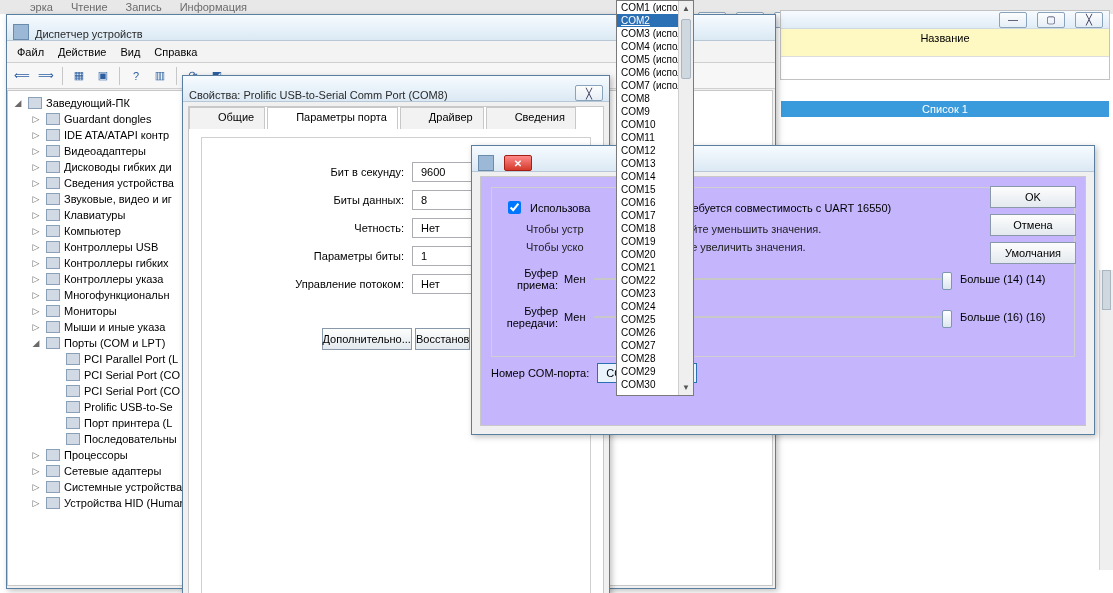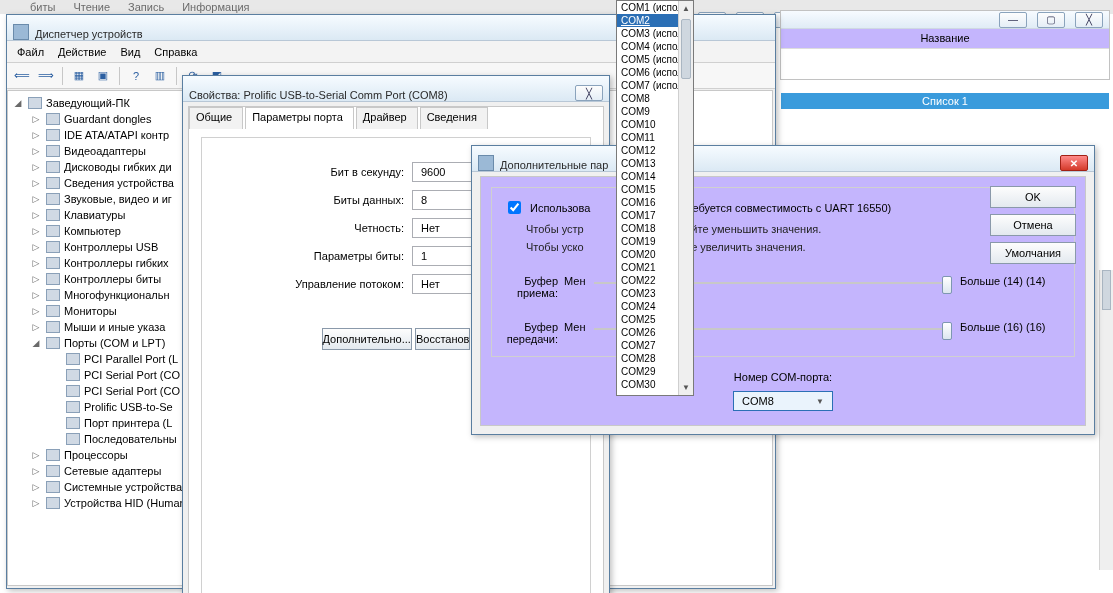--- a/index.html
+++ b/index.html
@@ -24,51 +24,51 @@
   .tsep { width: 1px; height: 18px; background: #c7c7c7; margin: 0 3px; }
   #devtree { position: absolute; left: 0; top: 75px; bottom: 2px; right: 2px; background: #fff; border: 1px solid #c8c8c8; overflow: auto; padding: 4px 0; }
   .node { display: flex; align-items: center; height: 16px; line-height: 16px; padding-left: 4px; white-space: nowrap; }
   .node .tw { width: 12px; text-align: center; color: #6a6a6a; font-size: 9px; }
   .node .nicon { width: 14px; height: 12px; margin: 0 4px; background: #d0d9e4; border: 1px solid #8aa0b8; }
   .indent1 { padding-left: 22px; } .indent2 { padding-left: 42px; }
 
   
   #rightpanel { position: absolute; left: 780px; top: 10px; width: 330px; height: 70px; border: 1px solid #c2c2c2; background: #fff; }
   #rightpanel .hdr { height: 18px; background: linear-gradient(#f7fbff,#e0ecf6); display: flex; align-items: center; justify-content: flex-end; gap: 6px; padding-right: 6px; border-bottom: 1px solid #cfd9e3; }
-  #rightpanel .colh { height: 20px; background: #c4b5fd; text-align: center; line-height: 18px; border-bottom: 1px solid #ddd; }
+  #rightpanel .colh { height: 28px; background: #fef9c3; text-align: center; line-height: 18px; border-bottom: 1px solid #ddd; }
   #rightpanel .row { height: 16px; line-height: 16px; text-align: center; color: #fff; background: #3a9bdc; margin-top: 44px; }
 
   
   #props { left: 182px; top: 75px; width: 428px; height: 586px; background: #f0f0f0; }
   #props .body { position: absolute; left: 5px; right: 5px; top: 30px; bottom: 40px; background: #fff; border: 1px solid #c8c8c8; }
   .tabs { display: flex; height: 22px; margin-top: -1px; }
-  .tab { padding: 3px 10px 0 6px; border: 1px solid #c8c8c8; border-bottom: none; background: #f2f2f2; margin-right: 2px; position: relative; top: 1px; }
+  .tab { padding: 3px 10px 0 28px; border: 1px solid #c8c8c8; border-bottom: none; background: #f2f2f2; margin-right: 2px; position: relative; top: 1px; }
   .tab.active { background: #fff; font-weight: normal; }
   .groupbox { position: absolute; left: 12px; right: 12px; top: 30px; bottom: 10px; border: 1px solid #d0d0d0; padding: 20px 10px; }
   .frow { display: flex; align-items: center; height: 28px; }
   .frow label { width: 200px; text-align: right; padding-right: 8px; }
   .combo { width: 100px; height: 20px; border: 1px solid #abadb3; background: #fff; display: flex; align-items: center; padding: 0 8px; justify-content: space-between; }
   .combo .arr { font-size: 8px; color: #555; }
   .btn { height: 22px; padding: 0 0; border: 1px solid #8a99aa; background: linear-gradient(#fdfdfd,#e3e9ef); border-radius: 0; display: inline-flex; align-items: center; }
 
   
   #adv { left: 471px; top: 145px; width: 624px; height: 290px; }
   #adv .body { position: absolute; left: 8px; right: 8px; top: 30px; bottom: 8px; background: #c4b5fd; border: 1px solid #c8c8c8; padding: 10px; }
   #adv .gb { border: 1px solid #d0d0d0; height: 170px; position: relative; padding: 10px 12px; }
   #adv .chk { display: flex; align-items: center; gap: 6px; }
   #adv .note { margin: 6px 0 2px 22px; color: #222; }
-  #adv .sliderrow { display: flex; align-items: flex-start; margin-top: 22px; }
+  #adv .sliderrow { display: flex; align-items: center; margin-top: 14px; }
   #adv .sl-left { width: 60px; text-align: right; padding-right: 6px; }
   #adv .sl-min { width: 30px; }
   #adv .track { flex: 1; position: relative; height: 16px; }
   #adv .track .rail { position: absolute; left: 0; right: 0; top: 7px; height: 2px; background: #c8c8c8; }
   #adv .track .thumb { position: absolute; top: 1px; width: 10px; height: 18px; background: linear-gradient(#fff,#dce6ef); border: 1px solid #7e97b1; border-radius: 2px; right: 0; }
   #adv .sl-right { width: 110px; padding-left: 8px; }
   #adv .btncol { position: absolute; right: 18px; top: 40px; display: flex; flex-direction: column; gap: 6px; }
-  #adv .comrow { margin-top: 14px; display: flex; align-items: center; gap: 8px; flex-direction: column; }
+  #adv .comrow { margin-top: 6px; display: flex; align-items: center; gap: 8px; }
   #adv .comrow .combo { width: 100px; }
   #adv .combo.active { border: 1px solid #2b6fb5; background: #eaf3fc; }
 
   
   #comlist { position: absolute; left: 616px; top: 0; width: 78px; height: 396px; background: #fff; border: 1px solid #7a7a7a; z-index: 50; overflow: hidden; }
   #comlist .item { height: 13px; line-height: 13px; padding: 0 4px; font-size: 10px; white-space: nowrap; overflow: hidden; }
   #comlist .item.sel { background: #2b6fb5; color: #fff; text-decoration: underline; }
   #comlist .sb { position: absolute; right: 0; top: 0; bottom: 0; width: 15px; background: #efefef; border-left: 1px solid #cfcfcf; }
   #comlist .sb .th { position: absolute; left: 2px; right: 2px; top: 18px; height: 60px; background: #cfd7df; border: 1px solid #aab6c2; border-radius: 2px; }
   #comlist .sb .ar { position: absolute; left: 0; right: 0; height: 15px; text-align: center; font-size: 8px; color: #555; line-height: 15px; }
@@ -77,21 +77,21 @@
   .float-ctrls { position: absolute; left: 694px; top: 12px; display: flex; gap: 6px; }
 
   
   #rsb { position:absolute; right:0; top:270px; width:14px; height:300px; background:#efefef; border-left:1px solid #d4d4d4;}
   #rsb .th { position:absolute; left:2px; right:2px; top:0; height:40px; background:#cfd7df; border:1px solid #aab6c2;}
 </style>
 </head>
 <body>
 
 <div class="top-faded">
-  <span>биты</span>
+  <span>эрка</span>
   <span>Чтение</span>
   <span>Запись</span>
   <span>Информация</span>
 </div>
 
 <div class="float-ctrls">
   <div class="win-btn">—</div>
   <div class="win-btn">▢</div>
   <div class="win-btn">╳</div>
 </div>
@@ -185,21 +185,21 @@
         <span>Контроллеры USB</span>
       </div>
       <div class="node indent1">
         <span class="tw">▷</span>
         <span class="nicon"></span>
         <span>Контроллеры гибких</span>
       </div>
       <div class="node indent1">
         <span class="tw">▷</span>
         <span class="nicon"></span>
-        <span>Контроллеры биты</span>
+        <span>Контроллеры указа</span>
       </div>
       <div class="node indent1">
         <span class="tw">▷</span>
         <span class="nicon"></span>
         <span>Многофункциональн</span>
       </div>
       <div class="node indent1">
         <span class="tw">▷</span>
         <span class="nicon"></span>
         <span>Мониторы</span>
@@ -323,21 +323,20 @@
   </div>
   <div style="position:absolute; right:14px; bottom:8px;">
     <span class="btn">OK</span>
     <span class="btn">Отмена</span>
   </div>
 </div>
 
 <div id="adv" class="win-frame">
   <div class="win-title">
     <span class="wicon"></span>
-    <span class="t">Дополнительные пар</span>
     <div class="win-btn close">✕</div>
   </div>
   <div class="body">
     <div class="gb">
       <div class="chk">
         <input type="checkbox" checked="" style="">
         <span>Использова</span>
         <span style="margin-left:90px">ребуется совместимость с UART 16550)</span>
       </div>
       <div class="note"><span>Чтобы устр</span><span style="margin-left:90px">обуйте уменьшить значения.</span></div>

